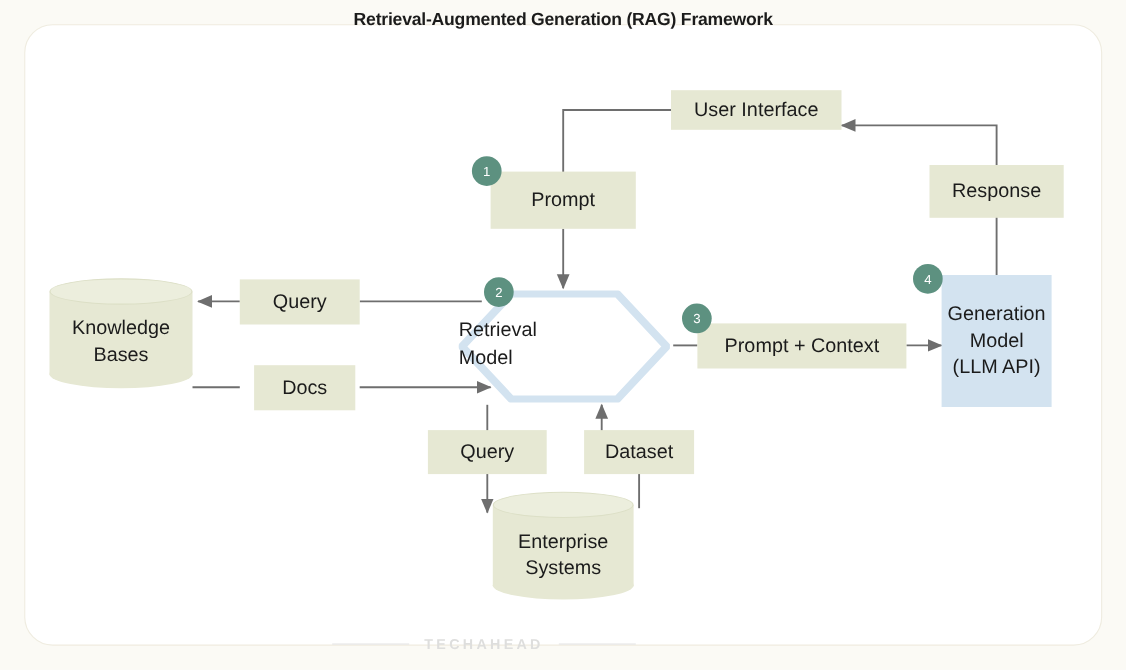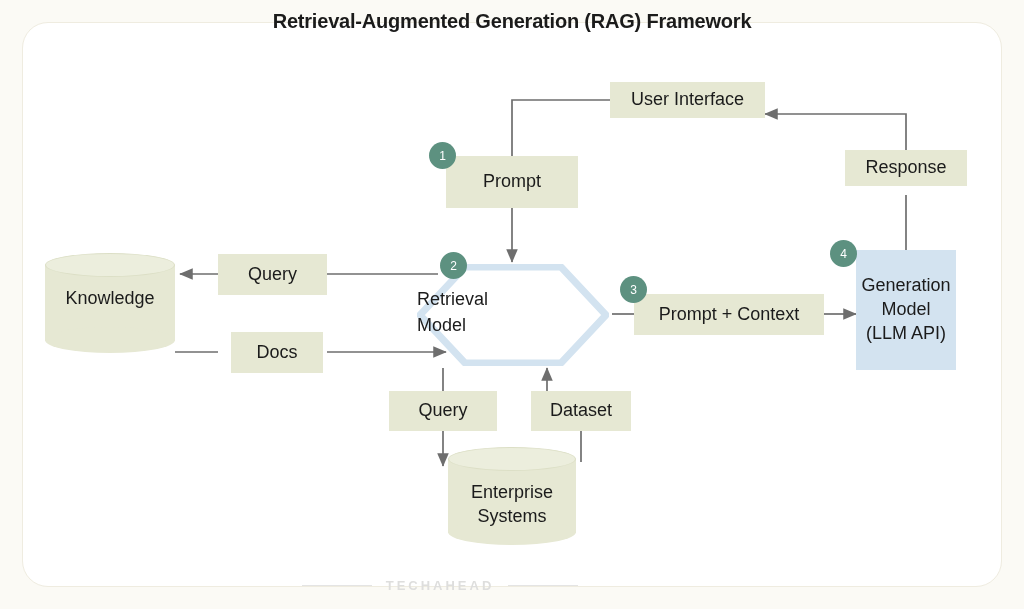--- a/index.html
+++ b/index.html
@@ -23,21 +23,21 @@
     border: 1.5px solid #efece0;
     border-radius: 26px;
   }
 
   #title {
     position: absolute;
     left: 0;
     top: 10px;
     width: 1024px;
     text-align: center;
-    font-size: 20px;
+    font-size: 16px;
     font-weight: bold;
     color: #1b1b1b;
     letter-spacing: -0.2px;
   }
 
   
   .box {
     position: absolute;
     background: #e6e8d3;
     display: flex;
@@ -199,38 +199,39 @@
 
 <div class="box" style="left:610px; top:82px; width:155px; height:36px;">
   <span>User Interface</span>
 </div>
 
 <div class="box" style="left:446px; top:156px; width:132px; height:52px;">
   <span>Prompt</span>
 </div>
 <div class="badge" style="left:429px; top:142px;">1</div>
 
-<div class="box" style="left:845px; top:150px; width:122px; height:36px;">
+<div class="box" style="left:845px; top:150px; width:122px; height:48px;">
   <span>Response</span>
 </div>
 
 <div class="box" style="left:218px; top:254px; width:109px; height:41px;">
   <span>Query</span>
 </div>
 
 <div class="box" style="left:231px; top:332px; width:92px; height:41px;">
   <span>Docs</span>
 </div>
 
 <div class="cylinder" style="left:45px; top:253px; width:130px; height:100px;">
   <div class="cyl-body" style="top:12px; height:76px;"></div>
   <div class="cyl-bottom-cap" style="top:74px; height:26px;"></div>
   <div class="cyl-top" style="height:24px;"></div>
   <div class="cyl-label" style="top:33px;">
     <div>Knowledge</div>
+    <div>Bases</div>
   </div>
 </div>
 
 <div id="hexagon">
   <svg width="192" height="102" viewBox="0 0 192 102">
     <polygon points="48,3 144,3 189,51 144,99 48,99 3,51" fill="#ffffff" stroke="#d3e3f0" stroke-width="7" stroke-linejoin="round"></polygon>
   </svg>
   <div class="hex-label">
     <div>Retrieval</div>
     <div>Model</div>

